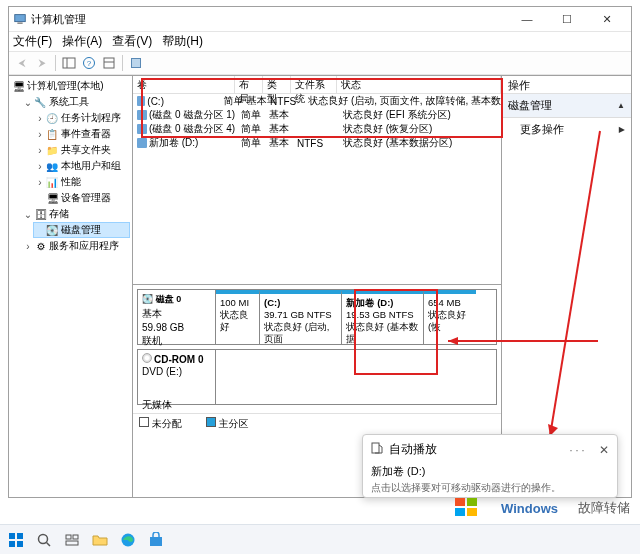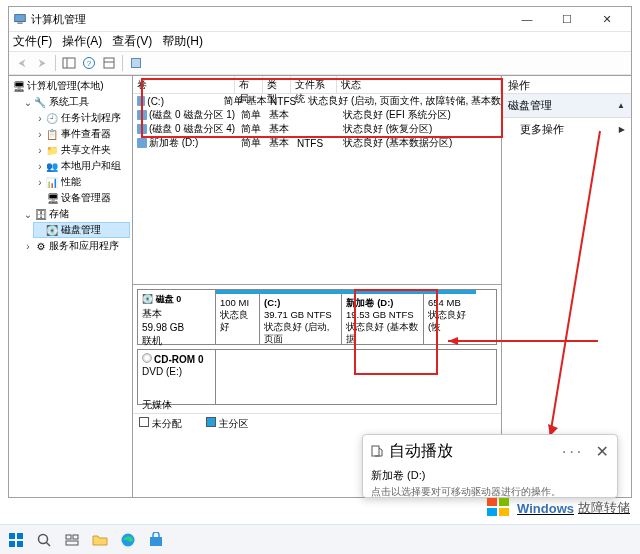--- a/index.html
+++ b/index.html
@@ -45,30 +45,30 @@
   .actions-sec{padding:4px 6px;background:#eef3fa;border-bottom:1px solid #ddd;font-size:11px;display:flex;align-items:center;justify-content:space-between;}
   .actions-item{padding:4px 6px 4px 18px;font-size:11px;display:flex;align-items:center;justify-content:space-between;}
   .tri{font-size:8px;color:#333;}
 
   .highlight-box { position:absolute; border:2px solid #d22; pointer-events:none; }
   .hb1 { left:141px; top:78px; width:362px; height:60px; }
   .hb2 { left:354px; top:289px; width:84px; height:86px; }
   .arrow { position:absolute; pointer-events:none; }
 
   .autoplay { position:absolute; left:362px; top:434px; width:256px; height:64px; background:#fff; border:1px solid #ccc; border-radius:4px; box-shadow:0 2px 8px rgba(0,0,0,.2); padding:6px 8px;}
-  .autoplay .hdr{display:flex;align-items:center;gap:6px;font-size:16px;}
+  .autoplay .hdr{display:flex;align-items:center;gap:6px;font-size:12px;}
   .autoplay .hdr .dots{margin-left:auto;letter-spacing:2px;color:#777;}
   .autoplay .hdr .x{margin-left:6px;color:#555;}
   .autoplay .t{font-size:11px;margin-top:6px;}
   .autoplay .s{font-size:10px;color:#666;margin-top:2px;}
 
   .taskbar { position:absolute; left:0; bottom:0; width:640px; height:30px; background:#f3f5f9; border-top:1px solid #dde3ea; display:flex; align-items:center; padding:0 6px; gap:8px;}
   .taskbar .tb-icon{width:20px;height:20px;display:flex;align-items:center;justify-content:center;}
 
-  .watermark { position:absolute; right:10px; bottom:32px; display:flex; align-items:center; gap:4px;text-decoration:underline; }
+  .watermark { position:absolute; right:10px; bottom:32px; display:flex; align-items:center; gap:20px; }
   .watermark .txt1{font-size:13px;color:#3570b6;font-weight:600;}
   .watermark .txt2{font-size:13px;color:#555;}
   .watermark .url{position:absolute;right:0;bottom:-12px;font-size:9px;color:#888;}
 </style>
 </head>
 <body>
 
 <div class="window">
   <div class="titlebar">
     <span class="icon">

